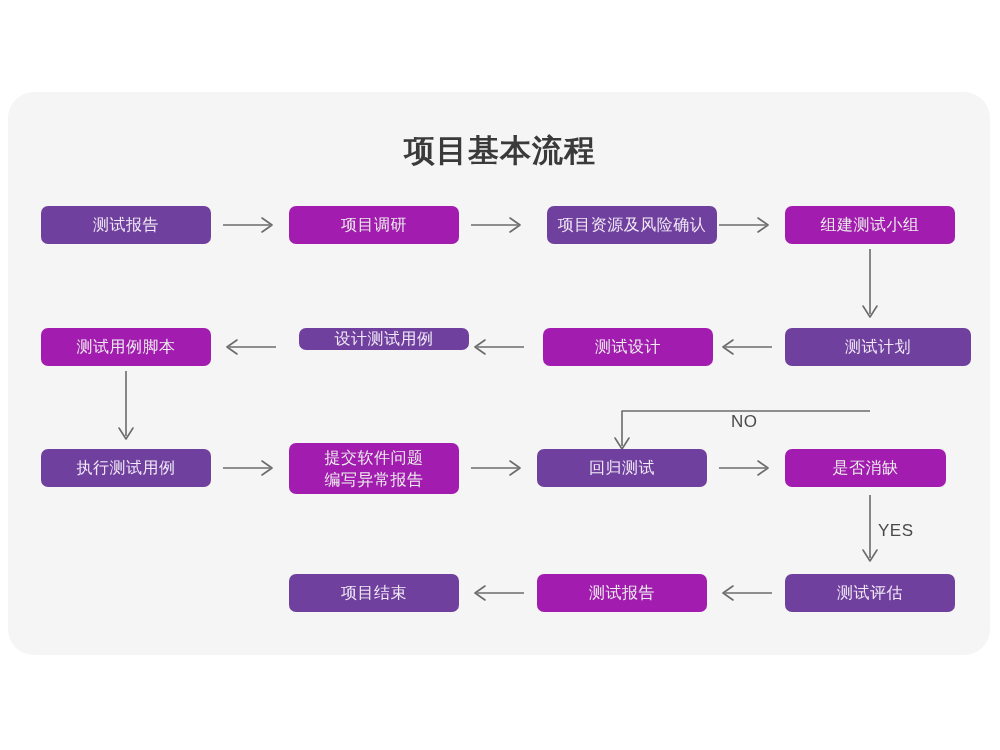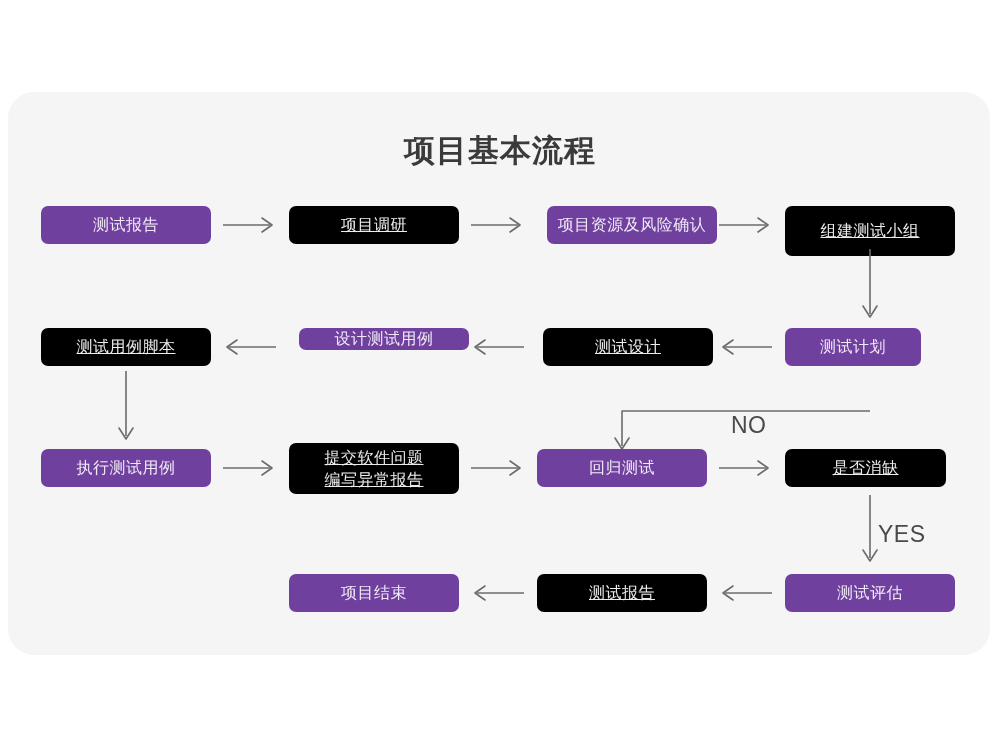--- a/index.html
+++ b/index.html
@@ -50,35 +50,34 @@
     font-size: 16px;
     line-height: 1.35;
     letter-spacing: 0.5px;
     white-space: pre-line;
   }
   .node.purple {
     background: #70409e;
     color: #f0e8f6;
   }
   .node.gray {
-    background: #000000;
+    background: #a21caf;
     color: #ececec;
-    text-decoration: underline;
   }
   
   .conn {
     position: absolute;
   }
   .conn svg {
     display: block;
     overflow: visible;
   }
   .edge-label {
     position: absolute;
-    font-size: 23px;
+    font-size: 17px;
     color: #4a4a4a;
     letter-spacing: 0.5px;
   }
 </style>
 </head>
 <body>
 
 <div id="stage">
 
   <div class="card"></div>
@@ -105,21 +104,21 @@
 
   <div class="node purple" style="left:537px; top:206px; width:170px; height:38px;margin-left:10px;">项目资源及风险确认</div>
 
   <div class="conn" style="left:718px; top:215px;">
     <svg width="56" height="20" viewBox="0 0 56 20">
       <path d="M1 10 H48" stroke="#6b6b6b" stroke-width="1.6" fill="none"></path>
       <path d="M40 3 L50 10 L40 17" stroke="#6b6b6b" stroke-width="1.6" fill="none" stroke-linecap="round" stroke-linejoin="round"></path>
     </svg>
   </div>
 
-  <div class="node gray" style="left:785px; top:206px; width:170px; height:50px;text-align:center;">组建测试小组</div>
+  <div class="node gray" style="left:785px; top:206px; width:170px; height:38px;text-align:center;">组建测试小组</div>
 
   <div class="conn" style="left:858px; top:248px;">
     <svg width="24" height="78" viewBox="0 0 24 78">
       <path d="M12 1 V66" stroke="#6b6b6b" stroke-width="1.6" fill="none"></path>
       <path d="M5 58 L12 69 L19 58" stroke="#6b6b6b" stroke-width="1.6" fill="none" stroke-linecap="round" stroke-linejoin="round"></path>
     </svg>
   </div>
 
   <div class="node gray" style="left:41px; top:328px; width:170px; height:38px;">测试用例脚本</div>
 
@@ -141,21 +140,21 @@
 
   <div class="node gray" style="left:543px; top:328px; width:170px; height:38px;">测试设计</div>
 
   <div class="conn" style="left:718px; top:337px;">
     <svg width="56" height="20" viewBox="0 0 56 20">
       <path d="M7 10 H54" stroke="#6b6b6b" stroke-width="1.6" fill="none"></path>
       <path d="M15 3 L5 10 L15 17" stroke="#6b6b6b" stroke-width="1.6" fill="none" stroke-linecap="round" stroke-linejoin="round"></path>
     </svg>
   </div>
 
-  <div class="node purple" style="left:785px; top:328px; width:136px; height:38px;">测试计划</div>
+  <div class="node purple" style="left:785px; top:328px; width:186px; height:38px;">测试计划</div>
 
   <div class="conn" style="left:114px; top:370px;">
     <svg width="24" height="78" viewBox="0 0 24 78">
       <path d="M12 1 V66" stroke="#6b6b6b" stroke-width="1.6" fill="none"></path>
       <path d="M5 58 L12 69 L19 58" stroke="#6b6b6b" stroke-width="1.6" fill="none" stroke-linecap="round" stroke-linejoin="round"></path>
     </svg>
   </div>
 
   <div class="conn" style="left:614px; top:408px;">
     <svg width="266" height="50" viewBox="0 0 266 50">

